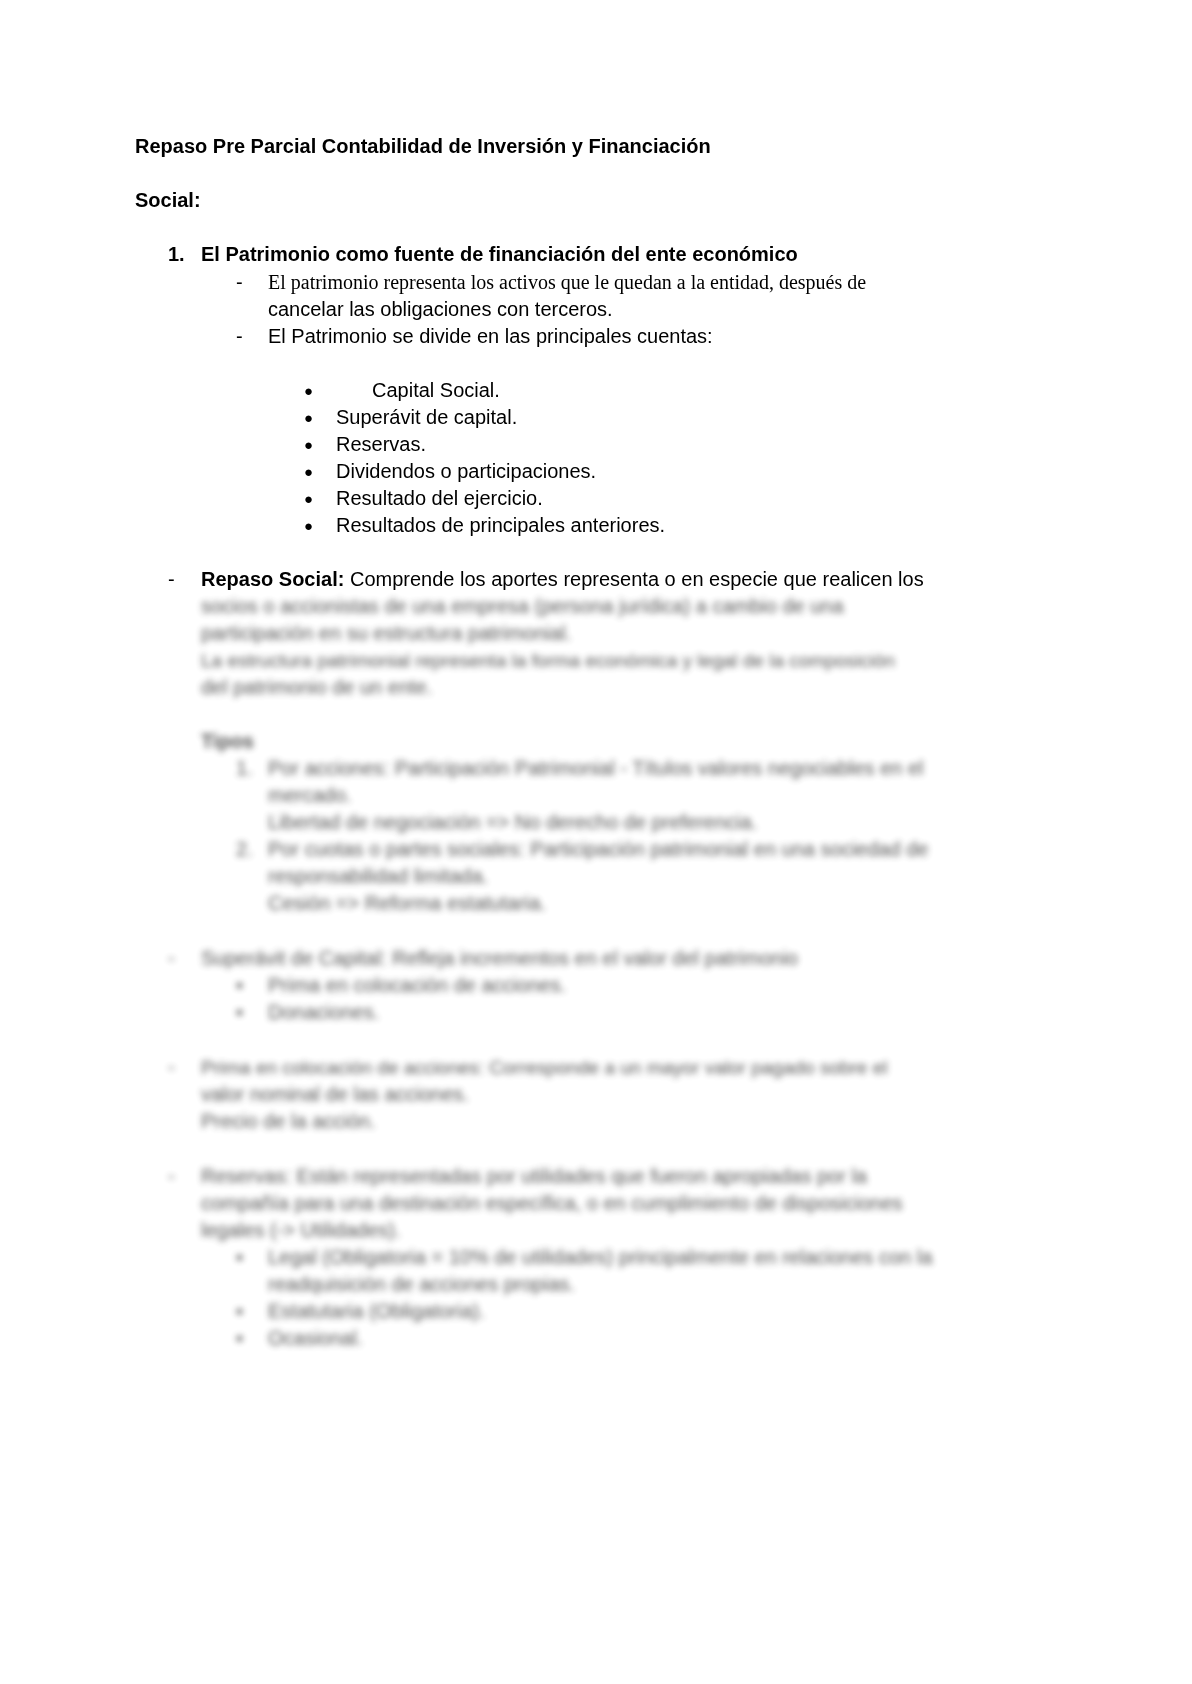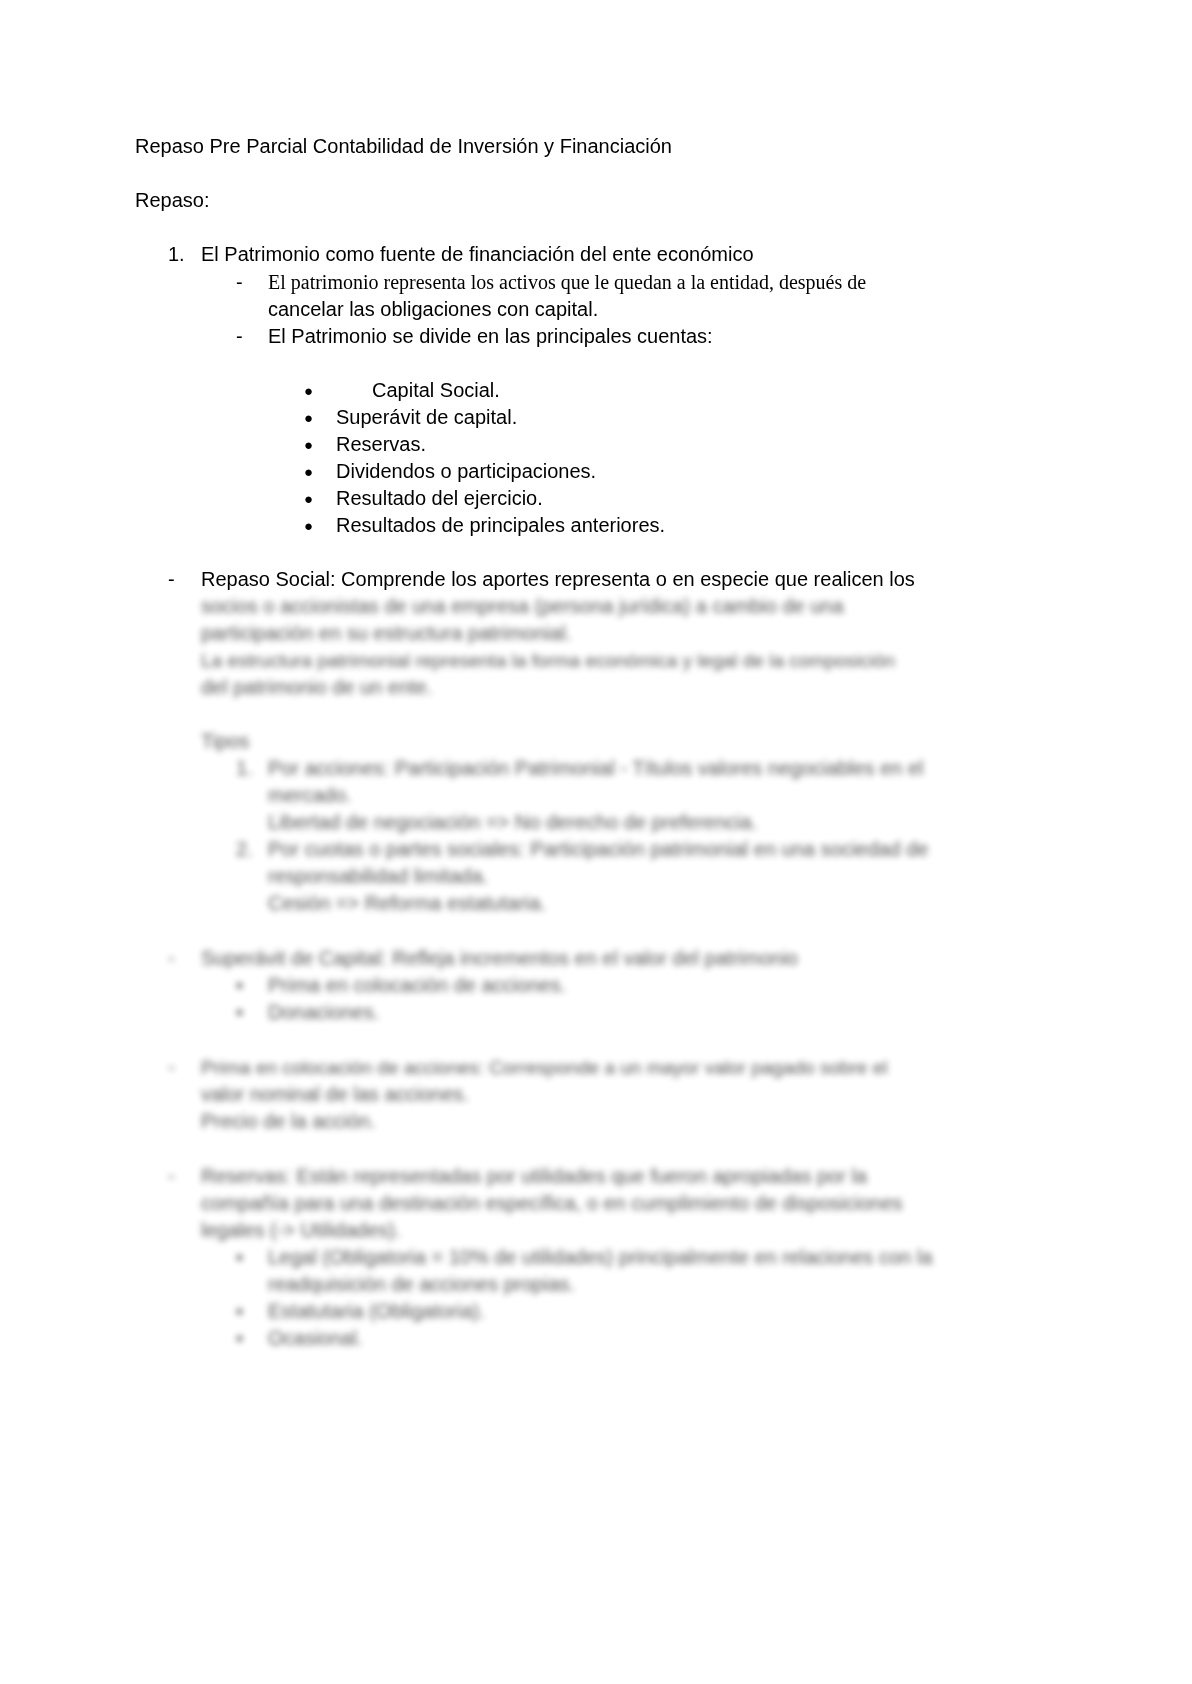--- a/index.html
+++ b/index.html
@@ -1,35 +1,35 @@
 <!DOCTYPE html>
 <html><head>
   <meta charset="utf-8">
   <style>
     html, body { margin: 0; padding: 0; background: #ffffff; }
     body { width: 1192px; height: 1684px; position: relative; overflow: hidden;
       font-family: "Liberation Sans", sans-serif; color: #000; font-size: 20px; }
     .line { position: absolute; white-space: nowrap; line-height: 29px; }
-    .b { font-weight: normal; }
+    .b { font-weight: bold; }
     .blur { filter: blur(3px); color: #333; opacity: 0.85; }
     .marker { position: absolute; line-height: 29px; }
   </style>
 </head>
 <body>
 
 <div>
   <div class="line b" style="left:135px;top:132px;">Repaso Pre Parcial Contabilidad de Inversión y Financiación</div>
-  <div class="line b" style="left:135px;top:186px;">Repaso:</div>
+  <div class="line b" style="left:135px;top:186px;">Social:</div>
 
   <div class="marker b" style="left:168px;top:240px;">1.</div>
   <div class="line b" style="left:201px;top:240px;">El Patrimonio como fuente de financiación del ente económico</div>
 
   <div class="marker" style="left:236px;top:268px;">-</div>
   <div class="line" style="left:268px;top:268px;font-family:Liberation Serif, serif;">El patrimonio representa los activos que le quedan a la entidad, después de</div>
-  <div class="line" style="left:268px;top:295px;">cancelar las obligaciones con capital.</div>
+  <div class="line" style="left:268px;top:295px;">cancelar las obligaciones con terceros.</div>
   <div class="marker" style="left:236px;top:322px;">-</div>
   <div class="line" style="left:268px;top:322px;">El Patrimonio se divide en las principales cuentas:</div>
 
   <div>
     <div class="marker" style="left:304px;top:376px;font-size:15px;">●</div>
     <div class="line" style="left:336px;top:376px;margin-left:36px;">Capital Social.</div>
     <div class="marker" style="left:304px;top:403px;font-size:15px;">●</div>
     <div class="line" style="left:336px;top:403px;">Superávit de capital.</div>
     <div class="marker" style="left:304px;top:430px;font-size:15px;">●</div>
     <div class="line" style="left:336px;top:430px;">Reservas.</div>

